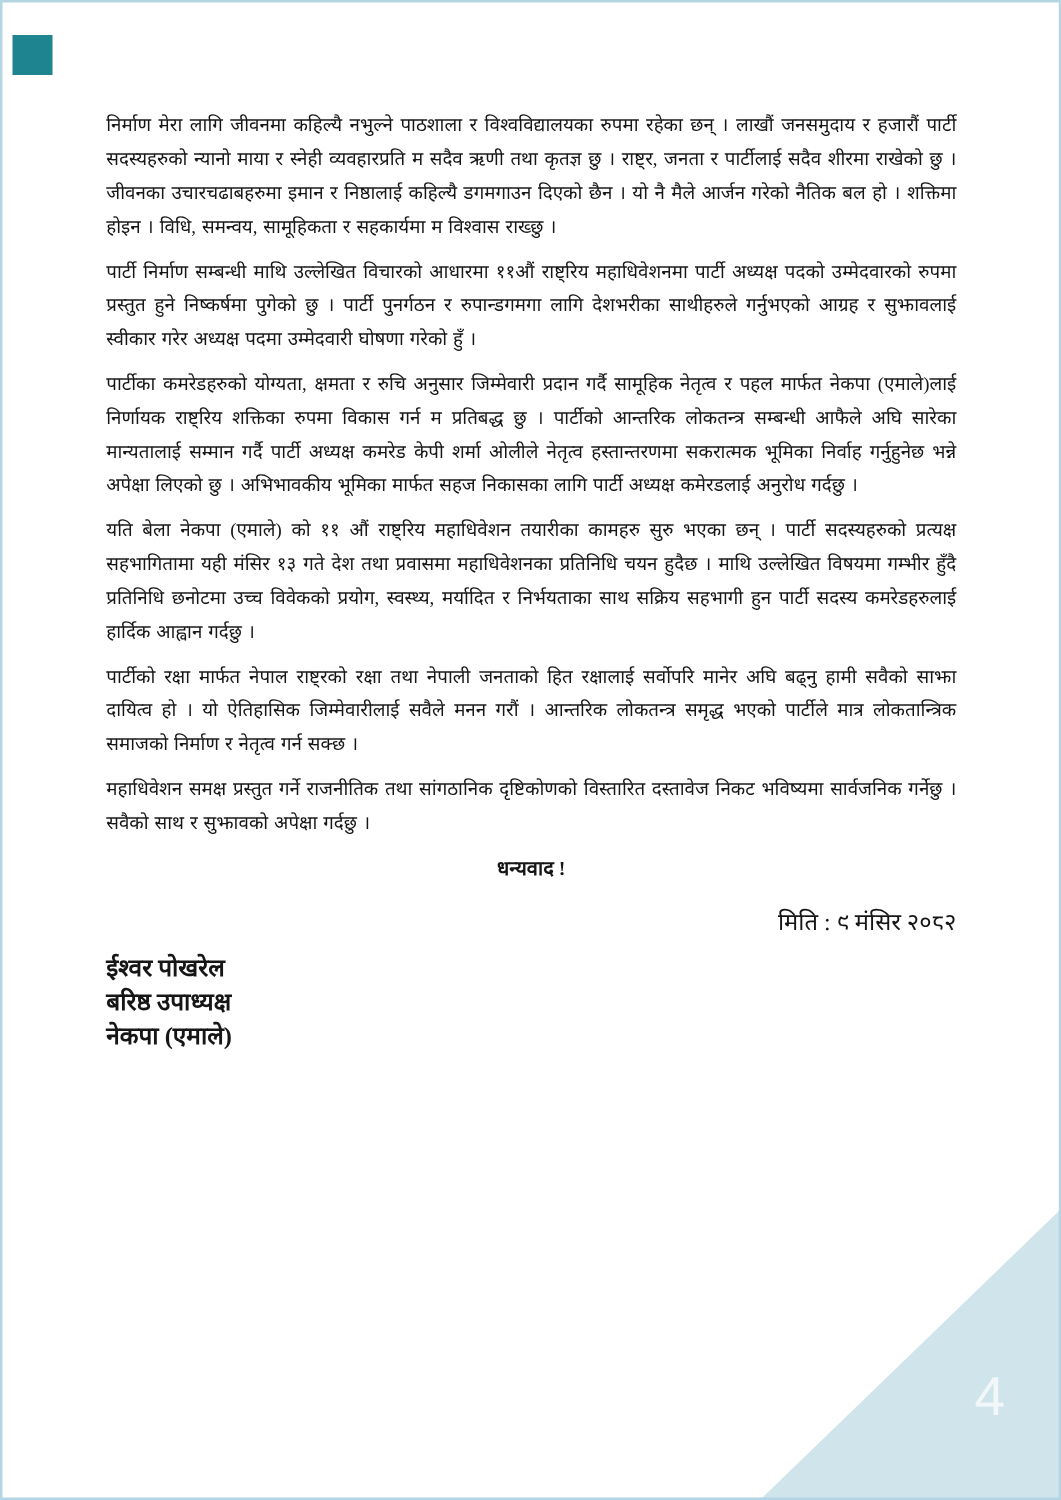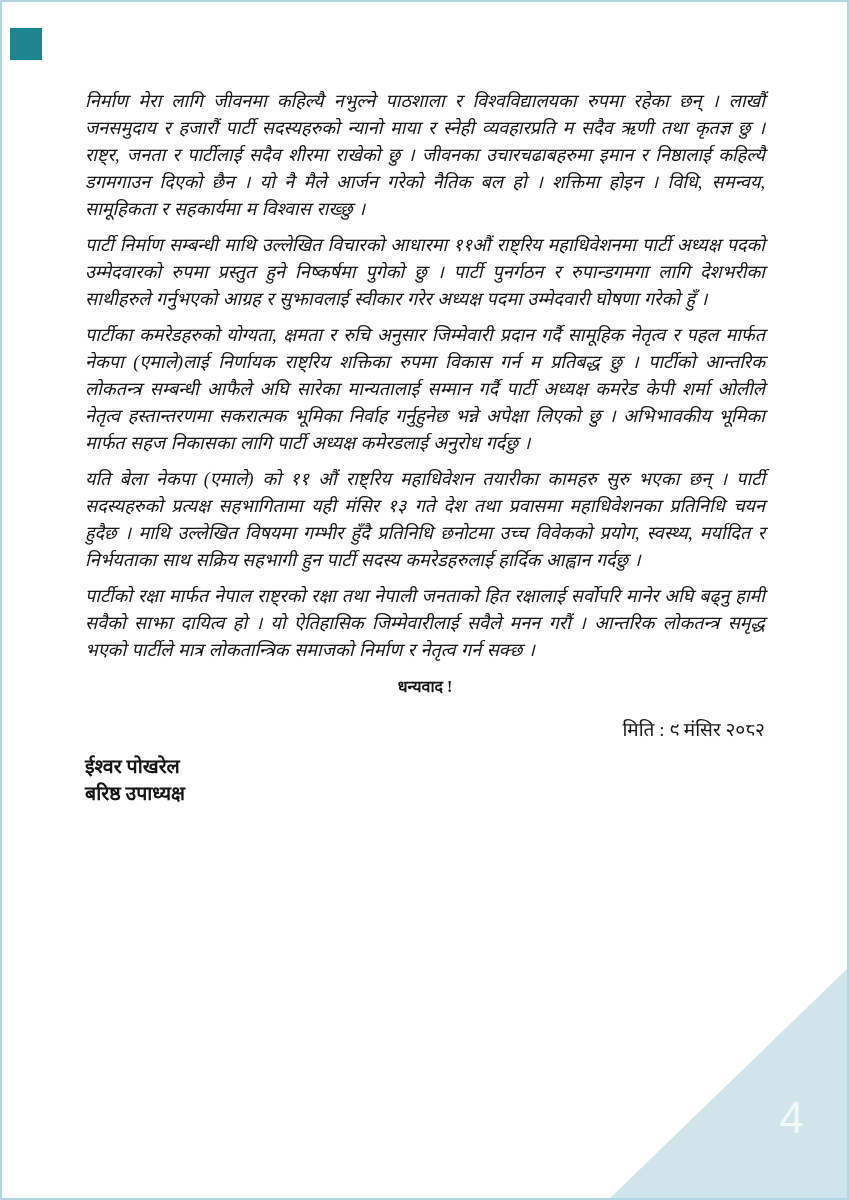--- a/index.html
+++ b/index.html
@@ -30,25 +30,24 @@
   }
   .content {
     position: absolute;
     left: 85px;
     top: 88px;
     width: 680px;
     z-index: 2;
   }
   .para {
     margin: 0 0 9px 0;
-    font-size: 18px;
+    font-size: 15px;
     line-height: 27px;
     text-align: justify;
     word-spacing: 1px;
-    font-style: italic;
   }
   .thanks {
     margin: 6px 0 16px 0;
     font-size: 16px;
     line-height: 27px;
     text-align: center;
     font-weight: bold;
   }
   .date-line {
     margin: 0 0 10px 0;
@@ -92,28 +91,30 @@
   <div class="page-border"></div>
 
   <div class="accent-square"></div>
 
   <div class="content">
     <p class="para">निर्माण मेरा लागि जीवनमा कहिल्यै नभुल्ने पाठशाला र विश्वविद्यालयका रुपमा रहेका छन् । लाखौं जनसमुदाय र हजारौं पार्टी सदस्यहरुको न्यानो माया र स्नेही व्यवहारप्रति म सदैव ऋणी तथा कृतज्ञ छु ।  राष्ट्र, जनता र पार्टीलाई सदैव शीरमा राखेको छु । जीवनका उचारचढाबहरुमा इमान र निष्ठालाई कहिल्यै डगमगाउन दिएको छैन । यो नै मैले आर्जन गरेको नैतिक बल हो । शक्तिमा होइन । विधि, समन्वय, सामूहिकता र सहकार्यमा म विश्वास राख्छु ।</p>
     <p class="para">पार्टी निर्माण सम्बन्धी माथि उल्लेखित विचारको आधारमा ११औं राष्ट्रिय महाधिवेशनमा पार्टी अध्यक्ष पदको उम्मेदवारको रुपमा प्रस्तुत हुने निष्कर्षमा पुगेको छु । पार्टी पुनर्गठन र रुपान्डगमगा लागि देशभरीका साथीहरुले गर्नुभएको आग्रह र सुझावलाई स्वीकार गरेर अध्यक्ष पदमा उम्मेदवारी घोषणा गरेको हुँ ।</p>
     <p class="para">पार्टीका कमरेडहरुको योग्यता, क्षमता र रुचि अनुसार जिम्मेवारी प्रदान गर्दै सामूहिक नेतृत्व र पहल मार्फत नेकपा (एमाले)लाई निर्णायक राष्ट्रिय शक्तिका रुपमा विकास गर्न म प्रतिबद्ध छु । पार्टीको आन्तरिक लोकतन्त्र सम्बन्धी आफैले अघि सारेका मान्यतालाई सम्मान गर्दै पार्टी अध्यक्ष कमरेड केपी शर्मा ओलीले नेतृत्व हस्तान्तरणमा सकरात्मक भूमिका निर्वाह गर्नुहुनेछ भन्ने अपेक्षा लिएको छु । अभिभावकीय भूमिका मार्फत सहज निकासका लागि पार्टी अध्यक्ष कमेरडलाई अनुरोध गर्दछु ।</p>
     <p class="para">यति बेला नेकपा (एमाले) को ११ औं राष्ट्रिय महाधिवेशन तयारीका कामहरु सुरु भएका छन् । पार्टी सदस्यहरुको प्रत्यक्ष सहभागितामा यही मंसिर १३ गते देश तथा प्रवासमा महाधिवेशनका प्रतिनिधि चयन हुदैछ । माथि उल्लेखित विषयमा गम्भीर हुँदै प्रतिनिधि छनोटमा उच्च विवेकको प्रयोग, स्वस्थ्य, मर्यादित र निर्भयताका साथ सक्रिय सहभागी हुन पार्टी सदस्य कमरेडहरुलाई हार्दिक आह्वान गर्दछु ।</p>
     <p class="para">पार्टीको रक्षा मार्फत नेपाल राष्ट्रको रक्षा तथा नेपाली जनताको हित रक्षालाई सर्वोपरि मानेर अघि बढ्नु हामी सवैको साझा दायित्व हो । यो ऐतिहासिक जिम्मेवारीलाई सवैले मनन गरौं । आन्तरिक लोकतन्त्र समृद्ध भएको पार्टीले मात्र लोकतान्त्रिक समाजको निर्माण र नेतृत्व गर्न सक्छ ।</p>
+    <p class="para">महाधिवेशन समक्ष प्रस्तुत गर्ने राजनीतिक तथा सांगठानिक दृष्टिकोणको विस्तारित दस्तावेज निकट भविष्यमा सार्वजनिक गर्नेछु । सवैको साथ र सुझावको अपेक्षा गर्दछु ।</p>
 
     <p class="thanks">धन्यवाद !</p>
 
     <p class="date-line">मिति : ९ मंसिर २०८२</p>
 
     <div class="signature">
       <div>ईश्वर पोखरेल</div>
       <div>बरिष्ठ उपाध्यक्ष</div>
+      <div>नेकपा (एमाले)</div>
     </div>
   </div>
 
   <div class="corner-triangle"></div>
 
   <div class="page-number">4</div>
 
 </div>
 
 </body></html>

